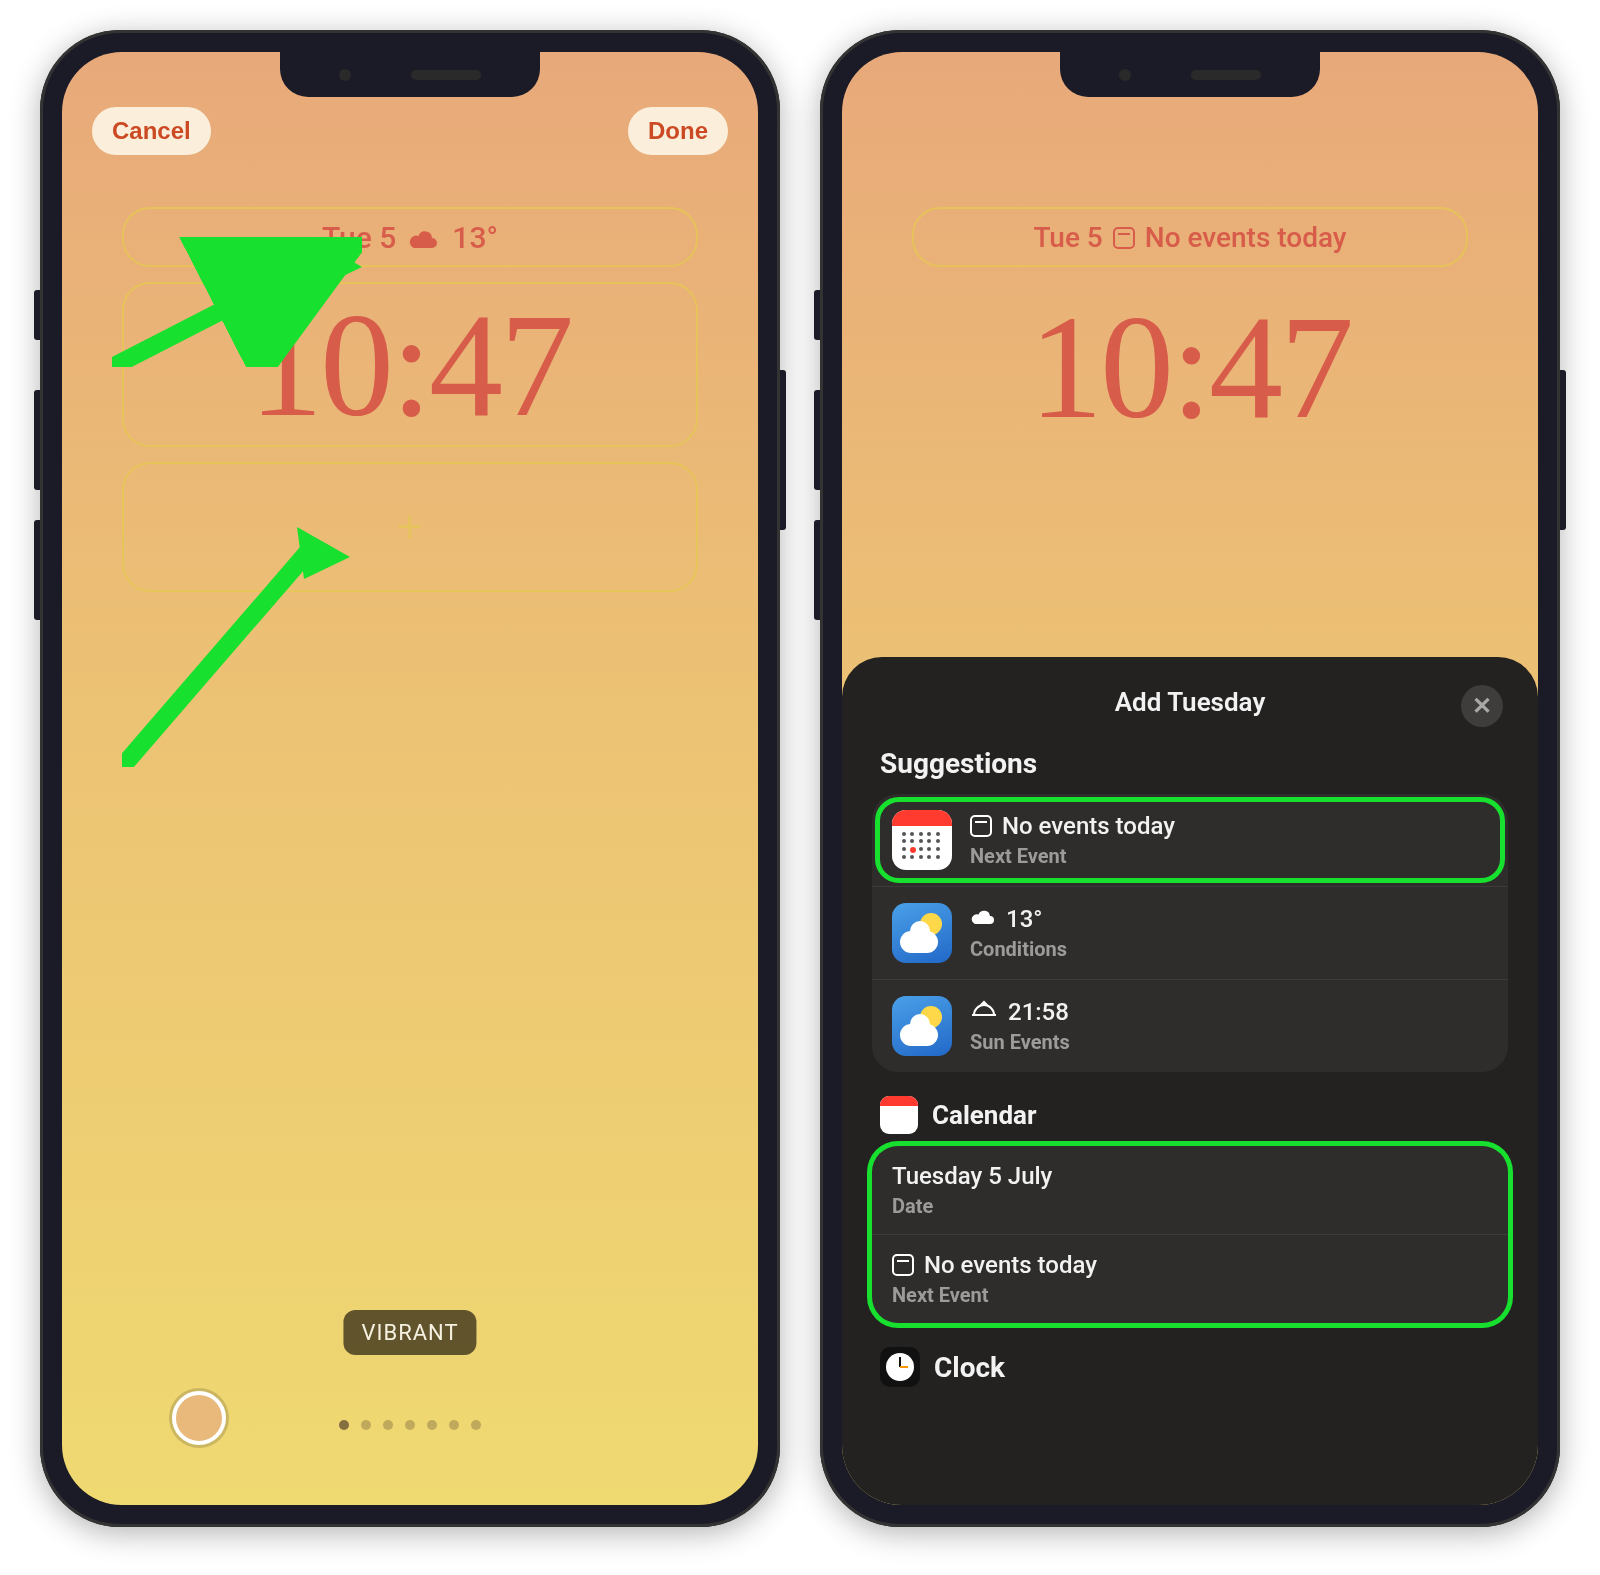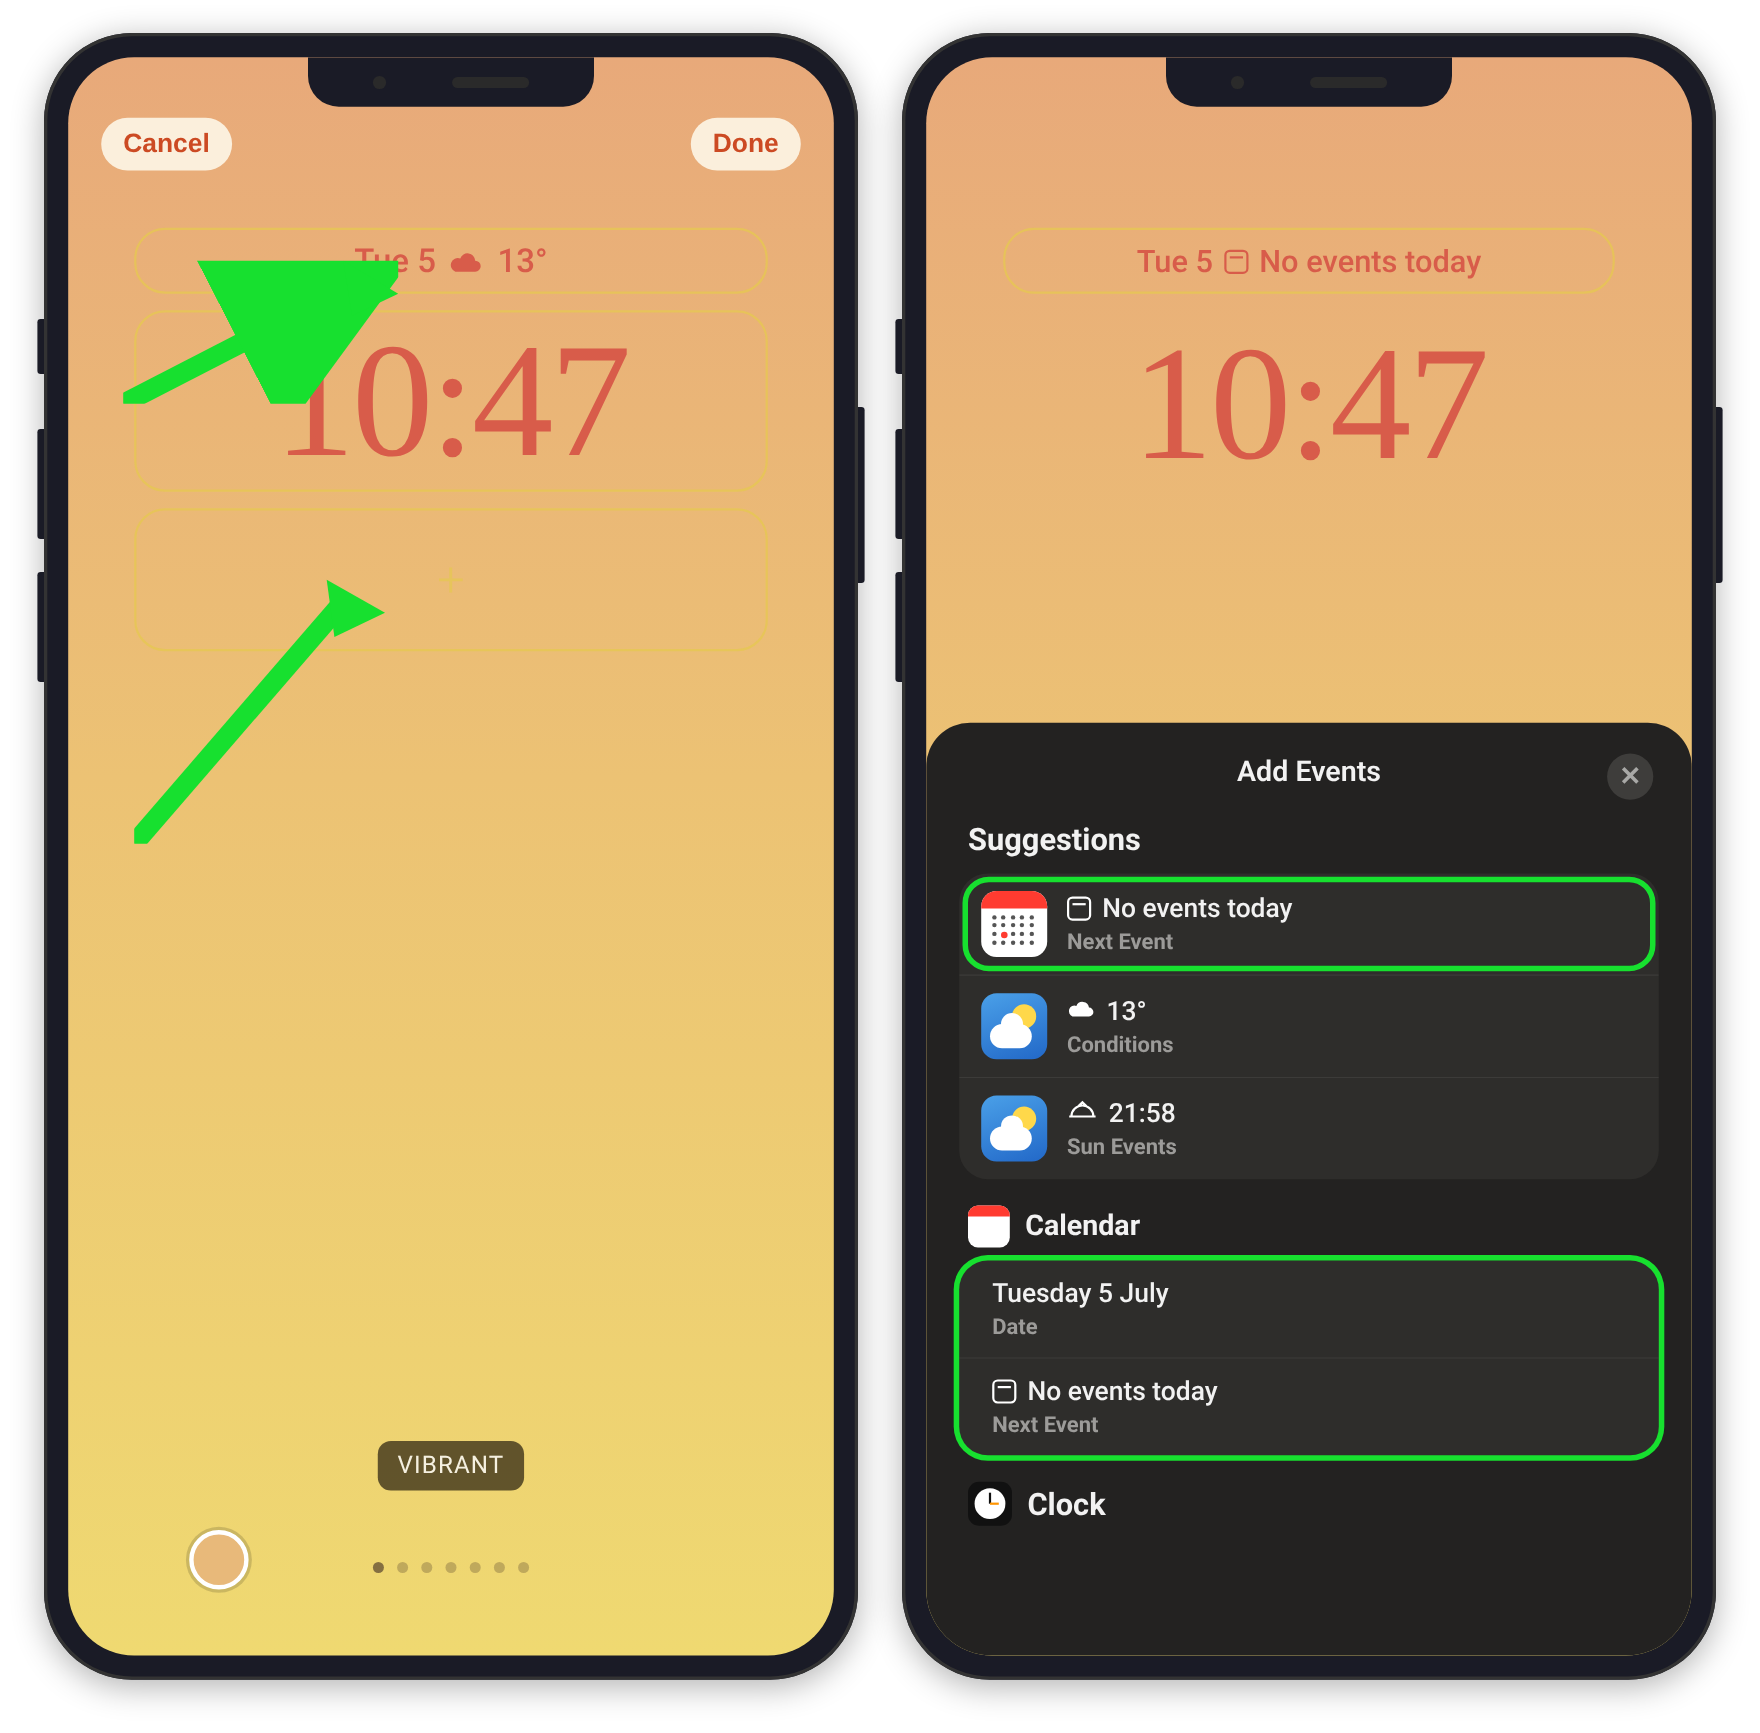--- a/index.html
+++ b/index.html
@@ -237,21 +237,21 @@
     border-radius:26px;
     overflow:hidden;
     margin-bottom:24px;
   }
   .row{
     display:flex;align-items:center;gap:18px;
     padding:16px 20px;
     border-bottom:1px solid rgba(255,255,255,0.07);
   }
   .row:last-child{border-bottom:none;}
-  .row.no-icon{padding-left:30px;}
+  .row.no-icon{padding-left:20px;}
   .app-icon{
     width:60px;height:60px;border-radius:14px;flex-shrink:0;
     display:flex;align-items:center;justify-content:center;
     font-size:30px;
   }
   .app-icon.calendar{
     background:#fff;
     position:relative;
   }
   .app-icon.calendar::before{
@@ -385,21 +385,21 @@
 
     <div class="slot-date-r">
       <span>Tue 5</span>
       <span class="cal-mini"></span>
       <span>No events today</span>
     </div>
     <div class="time-r">10:47</div>
 
     <div class="sheet">
       <div class="sheet-header">
-        <span>Add Events</span>
+        <span>Add Tuesday</span>
         <div class="close-btn">
           <span>✕</span>
         </div>
       </div>
 
       <div class="section-title">Suggestions</div>
 
       <div class="card" style="position:relative;">
 
         <div class="row" style="position:relative;">

